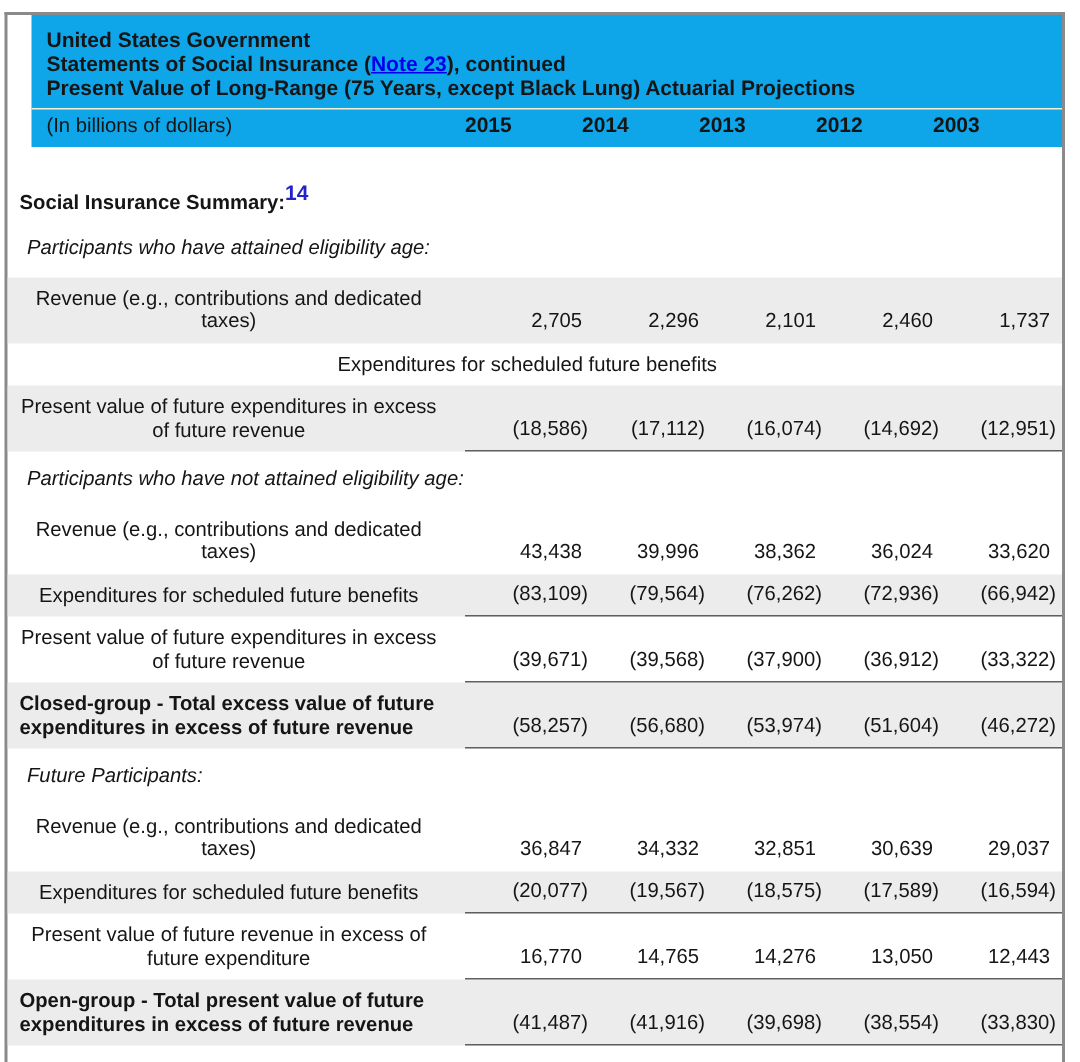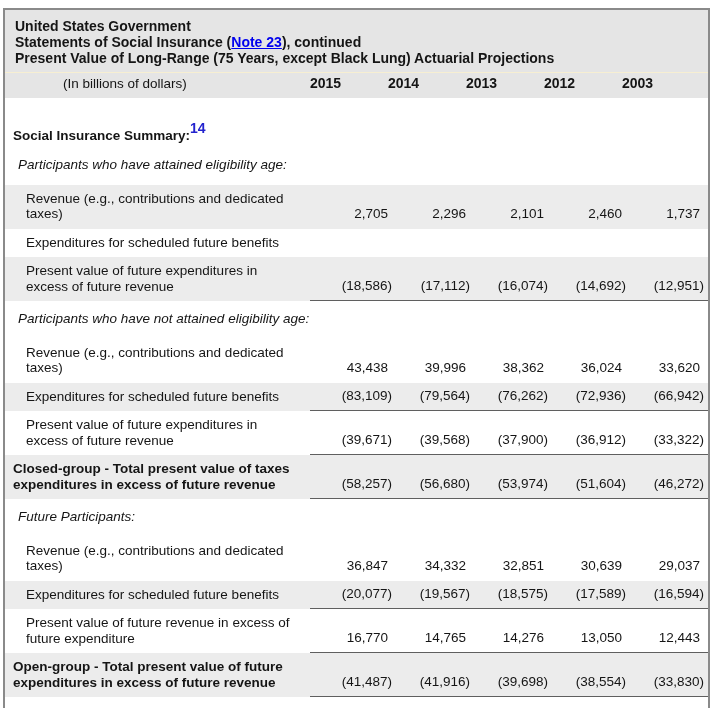--- a/index.html
+++ b/index.html
@@ -14,42 +14,42 @@
     width: 707px;
     height: 700px;
     margin: 8px 0 0 3px;
     border: 2px solid #8A8A8A;
     border-bottom: none;
     background: #ffffff;
     overflow: hidden;
   }
   
   .hdr {
-    background: #e5e5e5;
+    background: #0ea5e9;
     padding: 8px 0 6px 0;
+    margin-left: 16px;
   }
   .hdr .h-line {
     font-weight: bold;
     font-size: 14px;
     line-height: 16px;
     padding-left: 10px;
   }
   .note-link {
     color: #0000EE;
     text-decoration: underline;
     font-weight: bold;
     cursor: pointer;
   }
   .unit-row {
     display: flex;
     align-items: baseline;
     margin-top: 6px;
     border-top: 1px solid #f7efd2;
     padding-top: 2px;
-    padding-left: 48px;
   }
   .unit-label {
     flex: 1;
     font-size: 13.5px;
     line-height: 16px;
     padding-left: 10px;
   }
   .years-wrap { display: flex; padding-right: 8px; }
   .year {
     width: 78px;
@@ -76,21 +76,21 @@
   .row.stripe { background: #ECECEC; }
   .row .label {
     flex: 1;
     font-size: 13.5px;
     line-height: 15.5px;
   }
   .row.group .label {
     font-style: italic;
     padding: 10px 0 12px 13px;
   }
-  .row.data .label { padding: 6px 19px 7px 21px; }
+  .row.data .label { padding: 6px 19px 7px 9px; text-align: center; }
   .row.total .label { padding: 6px 20px 7px 8px; font-weight: bold; }
   .nums {
     display: flex;
     align-self: stretch;
     align-items: flex-end;
     padding-right: 8px;
   }
   .nums.rule { border-bottom: 1.5px solid #5F5F5F; }
   .num {
     width: 78px;
@@ -179,21 +179,21 @@
         <div class="label">Present value of future expenditures in excess of future revenue</div>
         <div class="nums rule">
           <div class="num"><span class="neg">(39,671)</span></div>
           <div class="num"><span class="neg">(39,568)</span></div>
           <div class="num"><span class="neg">(37,900)</span></div>
           <div class="num"><span class="neg">(36,912)</span></div>
           <div class="num"><span class="neg">(33,322)</span></div>
         </div>
       </div>
       <div class="row total stripe">
-        <div class="label">Closed-group - Total present value of taxes expenditures in excess of future revenue</div>
+        <div class="label">Closed-group - Total excess value of future expenditures in excess of future revenue</div>
         <div class="nums rule">
           <div class="num"><span class="neg">(58,257)</span></div>
           <div class="num"><span class="neg">(56,680)</span></div>
           <div class="num"><span class="neg">(53,974)</span></div>
           <div class="num"><span class="neg">(51,604)</span></div>
           <div class="num"><span class="neg">(46,272)</span></div>
         </div>
       </div>
       <div class="row group">
         <div class="label">Future Participants:</div>

